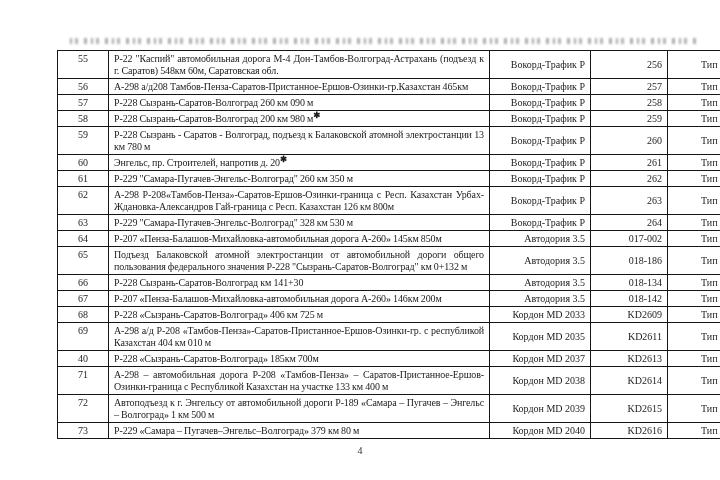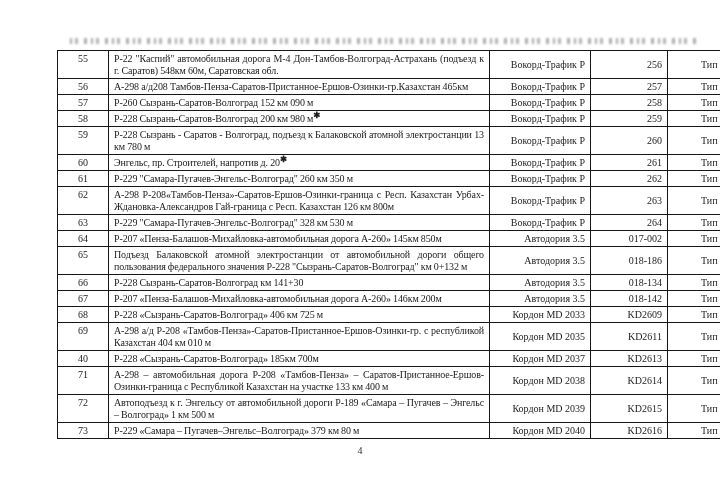--- a/index.html
+++ b/index.html
@@ -79,21 +79,21 @@
   <tr>
     <td class="c-num">56</td>
     <td class="c-desc">А-298 а/д208 Тамбов-Пенза-Саратов-Пристанное-Ершов-Озинки-гр.Казахстан 465км</td>
     <td class="c-device">Вокорд-Трафик Р</td>
     <td class="c-code">257</td>
     <td class="c-type">Тип 2</td>
   </tr>
 
   <tr>
     <td class="c-num">57</td>
-    <td class="c-desc">Р-260 Сызрань-Саратов-Волгоград 152 км 090 м</td>
+    <td class="c-desc">Р-228 Сызрань-Саратов-Волгоград 260 км 090 м</td>
     <td class="c-device">Вокорд-Трафик Р</td>
     <td class="c-code">258</td>
     <td class="c-type">Тип 2</td>
   </tr>
 
   <tr>
     <td class="c-num">58</td>
     <td class="c-desc">Р-228 Сызрань-Саратов-Волгоград 200 км 980 м<sup class="mark">✱</sup></td>
     <td class="c-device">Вокорд-Трафик Р</td>
     <td class="c-code">259</td>

